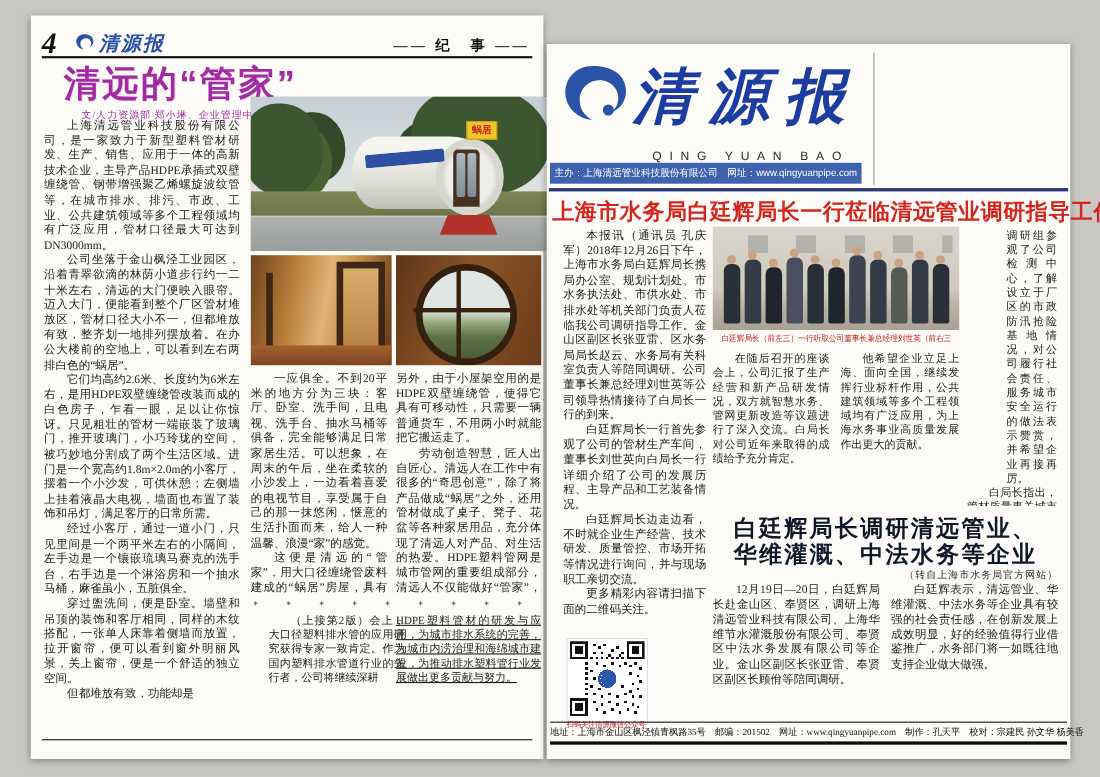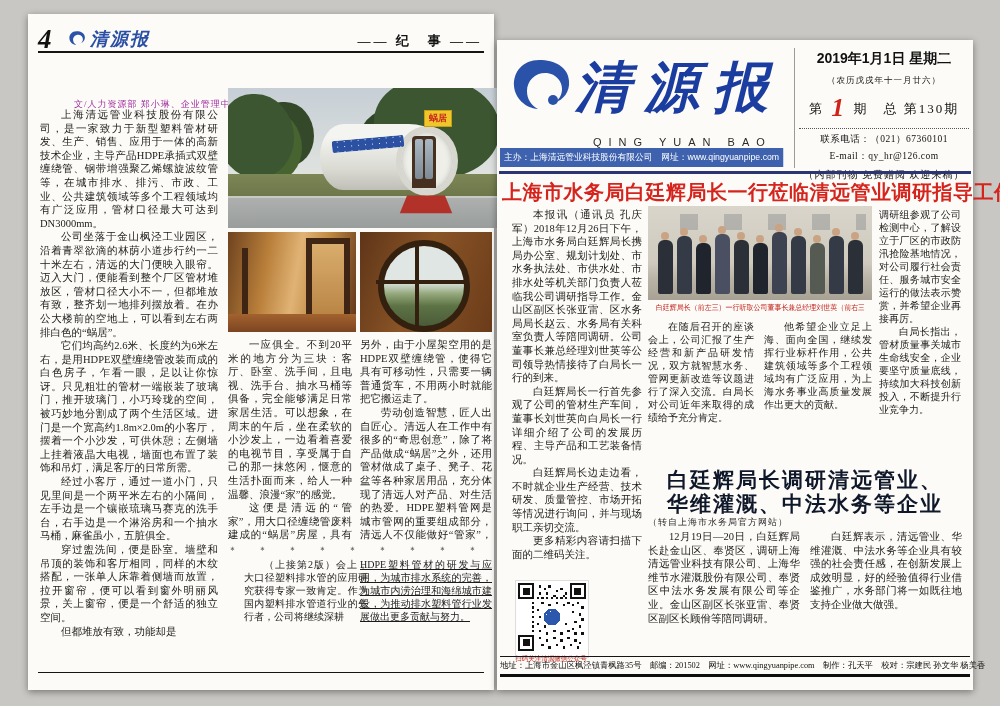--- a/index.html
+++ b/index.html
@@ -64,41 +64,42 @@
   .mh-date{font-size:14px;font-weight:bold;font-family:"Liberation Sans",sans-serif;}
   .mh-lunar{font-size:8.5px;margin-top:7px;letter-spacing:1px;}
   .mh-issue{margin-top:6px;font-size:13px;letter-spacing:2px;}
   .mh-issue b{font-size:26px;font-style:italic;color:#ce2318;font-weight:bold;vertical-align:-3px;padding:0 2px;}
   .dotline{margin-top:5px;border-top:1.5px dotted #555;}
   .mh-phone,.mh-email{font-size:9.5px;margin-top:4px;letter-spacing:.5px;}
   .mh-note{font-size:10px;margin-top:5px;letter-spacing:1px;}
   .navy-rule{left:2px;top:131px;width:472px;height:3px;background:#2b3574;}
   .red-headline{left:5px;top:139px;width:466px;text-align:center;font-size:20px;font-weight:bold;color:#d5241d;font-family:"Liberation Sans","DejaVu Sans",sans-serif;letter-spacing:.5px;white-space:nowrap;}
   .blue-headline{position:absolute;text-align:center;color:#0f172a;font-weight:bold;font-size:21px;letter-spacing:2px;font-family:"Liberation Sans",sans-serif;white-space:nowrap;}
-  .source-line{position:absolute;text-align:left;font-size:9px;color:#2c2c2c;letter-spacing:1px;}
+  .source-line{position:absolute;text-align:right;font-size:9px;color:#2c2c2c;letter-spacing:1px;}
   
   .qr-box{position:absolute;background:#fff;padding:2px;border:1px solid #ddd;}
   
   .rp-footer{left:3px;top:620px;width:470px;font-size:8.5px;color:#111;text-align:center;white-space:nowrap;transform:scaleX(.98);transform-origin:left;}
   .thickrule{background:#0d0d0d;}
 </style>
 </head>
 <body>
 
 <div id="canvas">
 
   <div class="page" id="pageL">
     <div class="abs lp-pageno">4</div>
     <svg class="abs lp-logo" width="18" height="18" viewBox="0 0 64 64">
       <path d="M30 4C14 4 4 16 5 30c1 12 11 22 24 23-7-4-11-10-11-18 0-11 9-19 20-18 9 1 15 8 15 16 0 6-3 11-8 14 10-3 16-12 15-22C59 11 46 4 30 4z" fill="#2a52a8"></path>
     </svg>
     <div class="abs lp-papername">清源报</div>
     <div class="abs lp-section">—— 纪　事 ——</div>
     <div class="abs rule" style="left:10px;top:37px;width:446px;height:2px;"></div>
 
+    <div class="abs lp-title">清远的“管家”</div>
     <div class="abs lp-byline">文/人力资源部 郑小琳、企业管理中心 刘文慧</div>
 
     <div class="photo" style="left:200px;top:74px;width:264px;height:140px;padding-left:36px;">
       <div class="ph-sky"></div>
       <div class="tree" style="left:-8px;top:6px;width:74px;height:84px;box-shadow:14px 10px 0 -6px #47632f,30px -2px 0 -10px #33492a;"></div>
       <div class="tree" style="left:146px;top:-10px;width:126px;height:100px;box-shadow:-26px 16px 0 -12px #2f4728;"></div>
       <div class="grass" style="top:86px;height:26px;"></div>
       <div class="road" style="height:30px;"></div>
       <div class="pipe-body" style="left:92px;top:36px;width:126px;height:66px;"></div>
       <div class="pipe-face" style="left:168px;top:38px;width:52px;height:60px;"></div>
@@ -153,29 +154,20 @@
   <div class="page" id="pageR">
 
     <svg class="abs" style="left:12px;top:16px;" width="64" height="64" viewBox="0 0 64 64">
       <path d="M30 4C14 4 4 16 5 30c1 12 11 22 24 23-7-4-11-10-11-18 0-11 9-19 20-18 9 1 15 8 15 16 0 6-3 11-8 14 10-3 16-12 15-22C59 11 46 4 30 4z" fill="#2a52a8"></path>
       <circle cx="44" cy="44" r="5" fill="#2a52a8"></circle>
     </svg>
     <div class="abs rp-title">清源报</div>
     <div class="abs rp-pinyin">QING YUAN BAO</div>
     <div class="abs rp-orgbar">主办：上海清远管业科技股份有限公司　网址：www.qingyuanpipe.com</div>
     <div class="abs rp-divider"></div>
-    <div class="mh-info">
-      <div class="mh-date">2019年1月1日 星期二</div>
-      <div class="mh-lunar">（农历戊戌年十一月廿六）</div>
-      <div class="mh-issue"><span>第</span> <b>1</b> <span>期　总 第130期</span></div>
-      <div class="dotline"></div>
-      <div class="mh-phone">联系电话：（021）67360101</div>
-      <div class="mh-email">E-mail：qy_hr@126.com</div>
-      <div class="mh-note">（内部刊物 免费赠阅 欢迎来稿）</div>
-    </div>
     <div class="abs navy-rule"></div>
 
     <div class="abs red-headline">上海市水务局白廷辉局长一行莅临清远管业调研指导工作</div>
 
     <div class="col" style="left:15px;top:168px;width:130px;height:364px;">
       <p>本报讯（通讯员 孔庆军）2018年12月26日下午，上海市水务局白廷辉局长携局办公室、规划计划处、市水务执法处、市供水处、市排水处等机关部门负责人莅临我公司调研指导工作。金山区副区长张亚雷、区水务局局长赵云、水务局有关科室负责人等陪同调研。公司董事长兼总经理刘世英等公司领导热情接待了白局长一行的到来。</p>
       <p>白廷辉局长一行首先参观了公司的管材生产车间，董事长刘世英向白局长一行详细介绍了公司的发展历程、主导产品和工艺装备情况。</p>
       <p>白廷辉局长边走边看，不时就企业生产经营、技术研发、质量管控、市场开拓等情况进行询问，并与现场职工亲切交流。</p>
       <p>更多精彩内容请扫描下面的二维码关注。</p>
     </div>
@@ -198,21 +190,21 @@
     </div>
     <div class="caption-red" style="left:151px;top:263px;width:224px;">白廷辉局长（前左三）一行听取公司董事长兼总经理刘世英（前右三）介绍</div>
 
     <div class="col small" style="left:151px;top:280px;width:106px;height:140px;">
       <p>在随后召开的座谈会上，公司汇报了生产经营和新产品研发情况，双方就智慧水务、管网更新改造等议题进行了深入交流。白局长对公司近年来取得的成绩给予充分肯定。</p>
     </div>
     <div class="col small" style="left:267px;top:280px;width:108px;height:140px;">
       <p>他希望企业立足上海、面向全国，继续发挥行业标杆作用，公共建筑领域等多个工程领域均有广泛应用，为上海水务事业高质量发展作出更大的贡献。</p>
     </div>
     <div class="col small" style="left:382px;top:168px;width:82px;height:252px;">
-      <p style="text-indent:0;">调研组参观了公司检测中心，了解设立于厂区的市政防汛抢险基地情况，对公司履行社会责任、服务城市安全运行的做法表示赞赏，并希望企业再接再厉。</p>
+      <p style="text-indent:0;margin-left:36px;">调研组参观了公司检测中心，了解设立于厂区的市政防汛抢险基地情况，对公司履行社会责任、服务城市安全运行的做法表示赞赏，并希望企业再接再厉。</p>
       <p>白局长指出，管材质量事关城市生命线安全，企业要坚守质量底线，持续加大科技创新投入，不断提升行业竞争力。</p>
     </div>
 
     <div class="blue-headline" style="left:151px;top:426px;width:314px;">白廷辉局长调研清远管业、</div>
     <div class="blue-headline" style="left:151px;top:450px;width:314px;">华维灌溉、中法水务等企业</div>
     <div class="source-line" style="left:151px;top:476px;width:314px;">（转自上海市水务局官方网站）</div>
     <div class="col" style="left:151px;top:490px;width:152px;height:122px;">
       <p>12月19日—20日，白廷辉局长赴金山区、奉贤区，调研上海清远管业科技有限公司、上海华维节水灌溉股份有限公司、奉贤区中法水务发展有限公司等企业。金山区副区长张亚雷、奉贤区副区长顾佾等陪同调研。</p>
     </div>
     <div class="col" style="left:313px;top:490px;width:152px;height:122px;">

